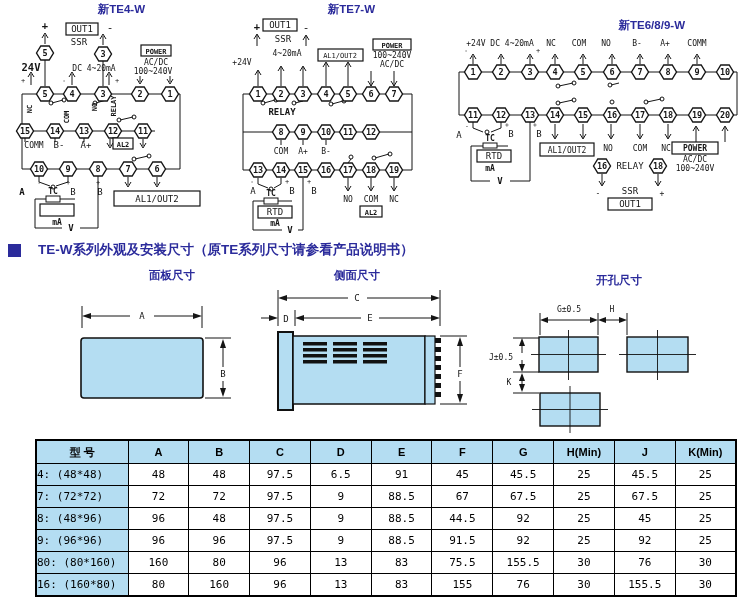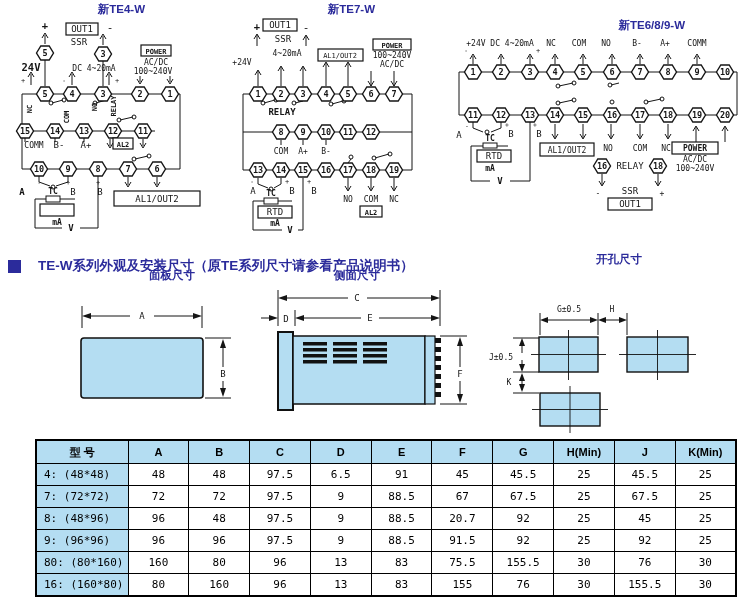--- a/index.html
+++ b/index.html
@@ -1,20 +1,20 @@
 <!DOCTYPE html>
 <html style="--navy: #2b2b9b; --blue: #b4ddf2;"><head>
 <meta charset="utf-8">
 <style>
 :root{--navy:#2b2b9b;--blue:#b4ddf2;--ink:#151515}
 html,body{margin:0;padding:0;background:#fff}
 .page{position:relative;width:740px;height:616px;background:#fff;overflow:hidden;font-family:"Liberation Sans",sans-serif}
 .dgm-title,.fig-title{position:absolute;color:var(--navy);font-weight:bold;font-size:11.5px;text-align:right;white-space:nowrap}
 .dgm{position:absolute}
-.sec-head{position:absolute;left:8px;top:257px;display:flex;align-items:center;color:var(--navy)}
+.sec-head{position:absolute;left:8px;top:241px;display:flex;align-items:center;color:var(--navy)}
 .bullet{width:13px;height:13px;background:var(--navy);margin-right:17px}
 .sec-head .txt{font-weight:bold;font-size:13.5px;white-space:nowrap}
 svg text{font-family:"DejaVu Sans Mono",monospace;fill:var(--ink);text-anchor:middle}
 .t6{font-size:6.5px}.t7{font-size:7px}.t7b{font-size:7px;font-weight:bold}
 .t8{font-size:8px}.t8b{font-size:8px;font-weight:bold}
 .t9{font-size:9px}.t9b{font-size:9px;font-weight:bold}
 .t10b{font-size:10.5px;font-weight:bold}.t11{font-size:11px}
 .tn{font-size:8.5px;font-weight:bold}
 .w{stroke:var(--ink);stroke-width:1;fill:none}
 .hx{fill:#fff;stroke:var(--ink);stroke-width:1.4}
@@ -23,21 +23,21 @@
 .ah{fill:none;stroke:var(--ink);stroke-width:1}
 .res{fill:#fff;stroke:var(--ink);stroke-width:1}
 .tick{stroke:var(--ink);stroke-width:1;fill:none}
 .dimh{fill:var(--ink)}
 .blue{fill:var(--blue);stroke:#111}
 .cl{stroke:#111;stroke-width:0.9;fill:none}
 .vent{fill:#111}
 .dims-table{position:absolute;left:35px;top:439px;width:702px;border-collapse:collapse;table-layout:fixed;font-family:"DejaVu Sans Mono",monospace;font-size:11px;border:2px solid #000;background:#fff}
 .dims-table th,.dims-table td{border:1px solid #000;text-align:center;padding:0;height:21px;overflow:hidden;white-space:nowrap}
 .dims-table thead th{background:var(--blue);height:22px;font-weight:bold;font-family:"Liberation Sans",sans-serif}
-.dims-table tbody th{background:var(--blue);text-align:left;padding-left:7px;font-weight:normal}
+.dims-table tbody th{background:var(--blue);text-align:left;font-weight:normal}
 </style>
 </head>
 <body>
 
 <div class="page">
 
   <div class="dgm-title" style="left:55px;top:2px;width:90px">新TE4-W</div>
   <div class="dgm-title" style="left:280px;top:2px;width:95px">新TE7-W</div>
   <div class="dgm-title" style="left:565px;top:18px;width:120px">新TE6/8/9-W</div>
 
@@ -443,21 +443,21 @@
       <text x="180" y="191" class="t9">OUT1</text>
   </svg>
 
   <div class="sec-head">
     <div class="bullet"></div>
     <div class="txt">TE-W系列外观及安装尺寸（原TE系列尺寸请参看产品说明书）</div>
   </div>
 
   <div class="fig-title" style="left:95px;top:268px;width:100px">面板尺寸</div>
   <div class="fig-title" style="left:280px;top:268px;width:100px">侧面尺寸</div>
-  <div class="fig-title" style="left:542px;top:252px;width:100px">开孔尺寸</div>
+  <div class="fig-title" style="left:542px;top:273px;width:100px">开孔尺寸</div>
 
   <svg class="dgm" style="left:25px;top:280px" width="230" height="155" viewBox="0 0 230 155">
     <rect class="blue" x="56" y="58" width="122" height="60" rx="3" stroke-width="1.6"></rect>
     <path class="tick" d="M57 26 V48 M177 26 V48 M180 58 H206 M180 118 H206"></path>
     <path class="w" d="M64 36 H105 M129 36 H170 M198 65 V87 M198 101 V112"></path>
     <polygon class="dimh" points="57,36 66,33 66,39"></polygon>
       <polygon class="dimh" points="177,36 168,33 168,39"></polygon>
     <polygon class="dimh" points="198,59 195,68 201,68"></polygon>
       <polygon class="dimh" points="198,117 195,108 201,108"></polygon>
     <text x="117" y="39" class="t9">A</text>
@@ -583,21 +583,21 @@
           <td>67.5</td>
           <td>25</td>
         </tr>
         <tr>
           <th>8: (48*96)</th>
           <td>96</td>
           <td>48</td>
           <td>97.5</td>
           <td>9</td>
           <td>88.5</td>
-          <td>20.7</td>
+          <td>44.5</td>
           <td>92</td>
           <td>25</td>
           <td>45</td>
           <td>25</td>
         </tr>
         <tr>
           <th>9: (96*96)</th>
           <td>96</td>
           <td>96</td>
           <td>97.5</td>

